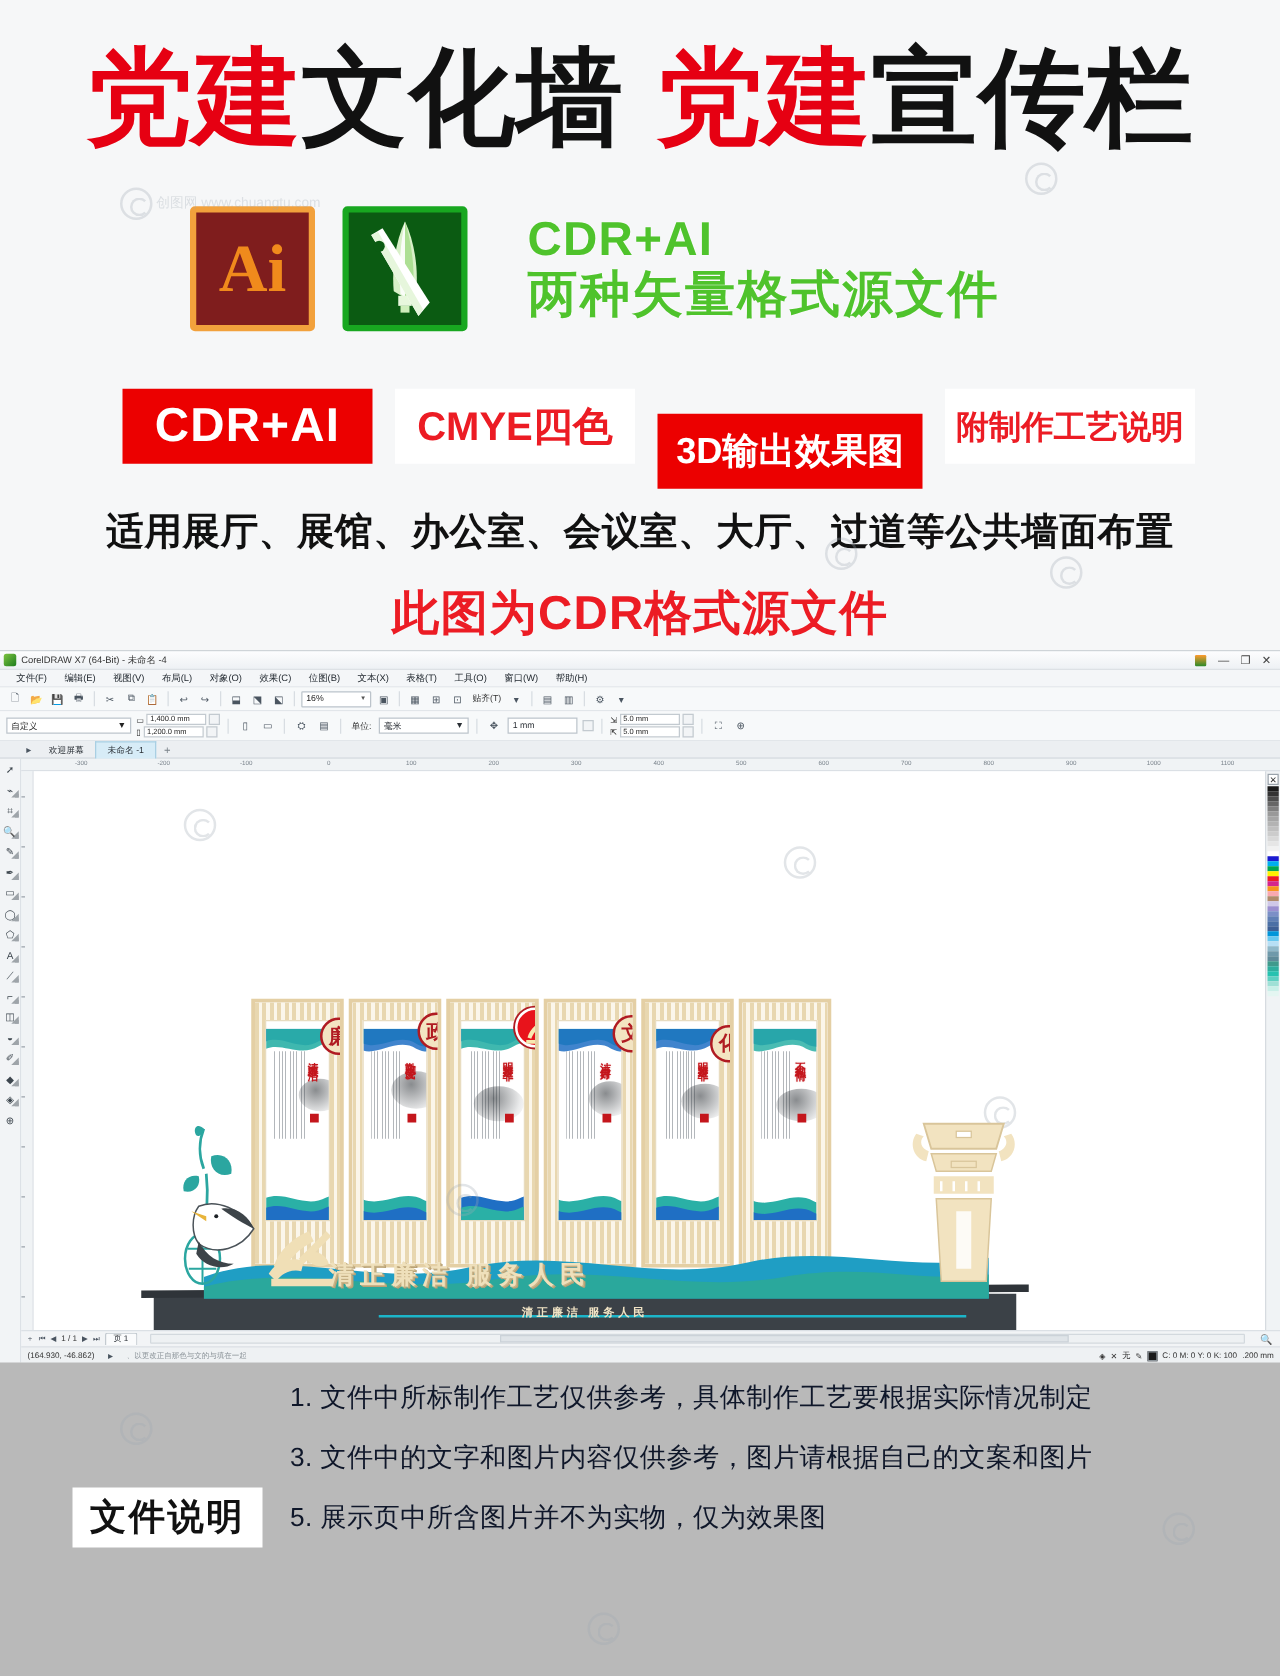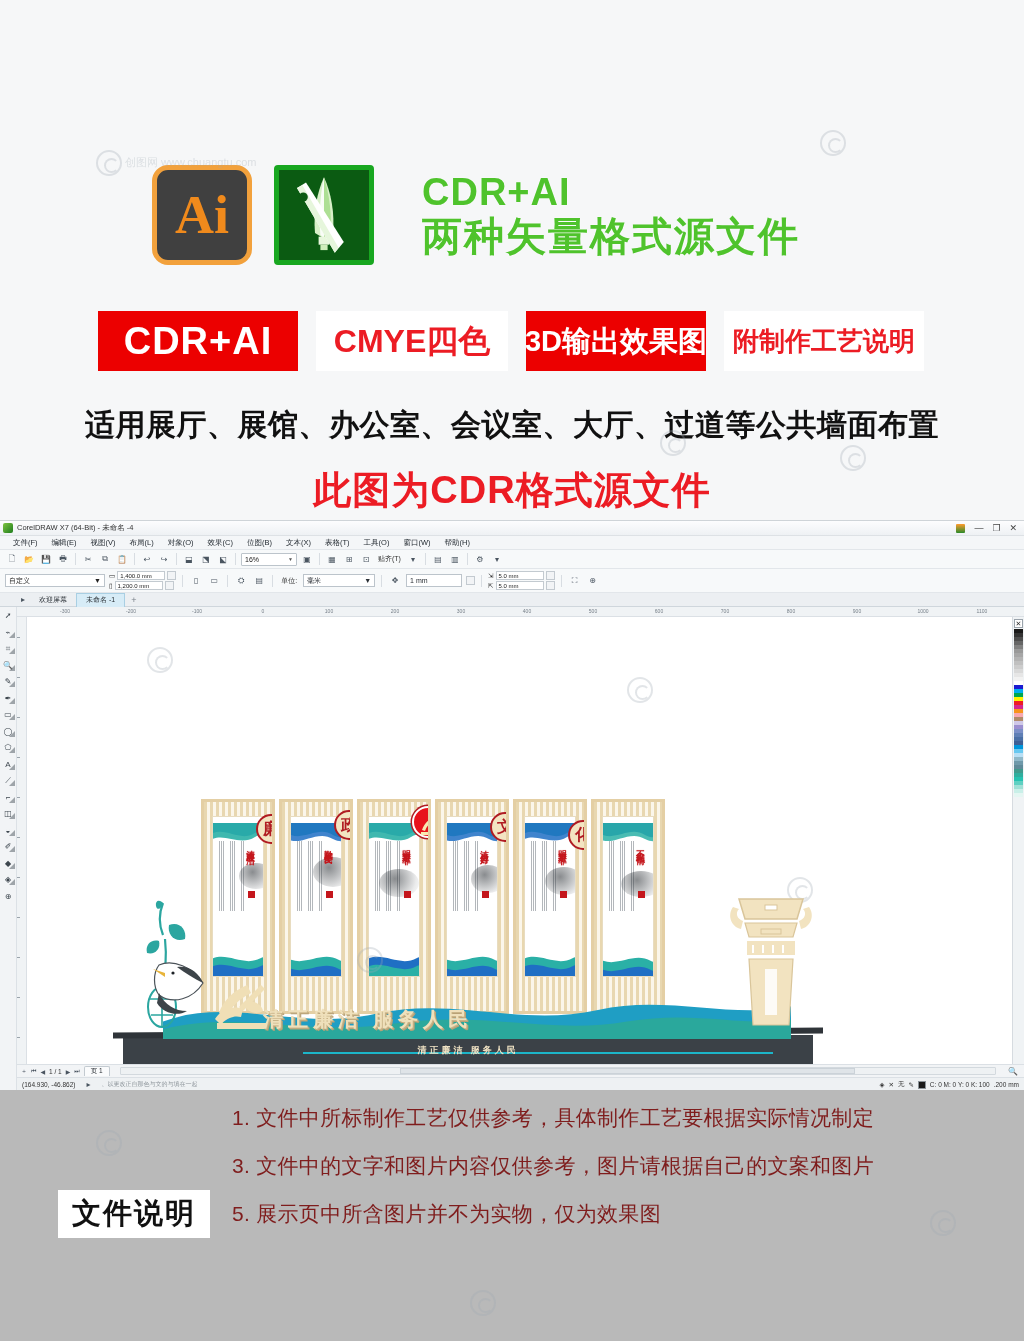--- a/index.html
+++ b/index.html
@@ -31,23 +31,23 @@
   .t-red { color:#e60012; }
   .t-black { color:#111; }
   .t-gap { display:inline-block; width:26px; }
 
   .sw-row {
     position:absolute; top:165px; left:152px;
     display:flex; align-items:center; gap:22px;
   }
   .sw-icon { width:100px; height:100px; position:relative; }
   .ai-icon {
-    background:#404040;
+    background:#7f1d1d;
     border:5px solid #f2a13c;
-    border-radius:16px;
+    border-radius:4px;
     display:flex; align-items:center; justify-content:center;
   }
   .ai-icon span {
     color:#f08a1c; font-size:54px; font-weight:bold;
     font-family:"Liberation Serif","DejaVu Serif",serif;
     line-height:1;
   }
   .cdr-icon {
     background:#0b5b12;
     border:5px solid #18a720;
@@ -70,21 +70,21 @@
   .badge {
     display:flex; align-items:center; justify-content:center;
     height:60px; padding:0 16px;
     font-size:32px; font-weight:bold; white-space:nowrap;
     line-height:1;
   }
   .badge.fill { background:#ec0000; color:#fff; }
   .badge.ghost { background:#ffffff; color:#ec1c24; }
   .badge.b1 { width:200px; font-size:38px; letter-spacing:1px;}
   .badge.b2 { width:192px; }
-  .badge.b3 { width:180px; font-size:29px;}
+  .badge.b3 { width:212px; font-size:29px;margin-top:20px;}
   .badge.b4 { width:200px; font-size:26px;}
 
   .promo-line {
     position:absolute; left:0; width:1024px; text-align:center;
     font-weight:bold; white-space:nowrap;
   }
   .promo-line.usage { top:405px; font-size:30px; color:#111; letter-spacing:.5px;}
   .promo-line.format { top:465px; font-size:38px; color:#ec1c24; letter-spacing:1px;}
 
   .wm {
@@ -374,28 +374,31 @@
   }
   .fbox{
     position:absolute;left:58px;top:100px;
     background:#fff;padding:4px 14px;
     font-size:29px;font-weight:bold;color:#111;letter-spacing:2px;
   }
   .fnotes{
     position:absolute;left:232px;top:14px;right:18px;
   }
   .fnote{
-    font-size:21px;color:#7f1d1d;margin-bottom:20px;white-space:nowrap;letter-spacing:.3px;
+    font-size:21px;color:#0f172a;margin-bottom:20px;white-space:nowrap;letter-spacing:.3px;
   }
 </style>
 </head>
 <body>
 
 <div class="promo">
 
+  <div class="promo-title">
+    <span class="t-red">党建</span><span class="t-black">文化墙</span><span class="t-gap"></span><span class="t-red">党建</span><span class="t-black">宣传栏</span>
+  </div>
 
   <div class="sw-row">
     <div class="sw-icon ai-icon">
       <span>Ai</span>
     </div>
     <div class="sw-icon cdr-icon">
       <svg viewBox="0 0 100 100" width="90" height="90" aria-hidden="true">
         <path d="M50 8 C42 25 38 48 40 70 L50 76 L60 70 C62 48 58 25 50 8 Z" fill="#d8f0c8"></path>
         <path d="M50 8 C46 26 44 50 46 72 L50 76 L50 8 Z" fill="#ffffff" opacity=".85"></path>
         <path d="M50 8 C56 27 59 50 57 72 L50 76 Z" fill="#a9dd8e" opacity=".9"></path>

